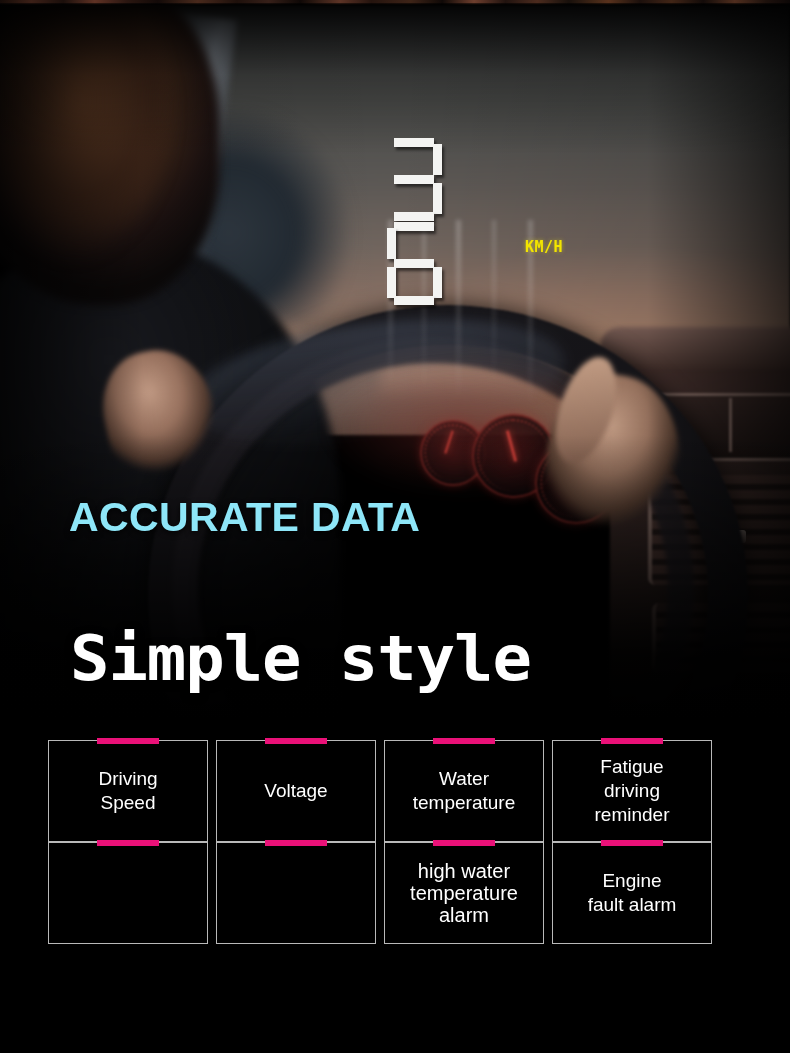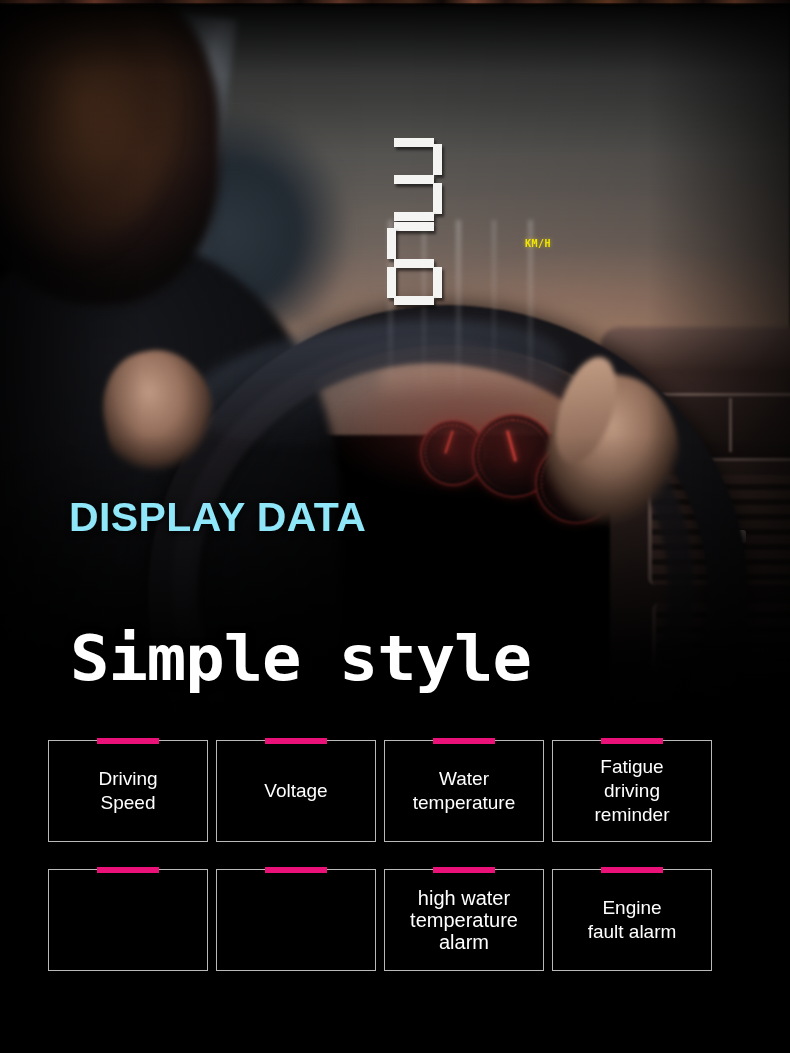--- a/index.html
+++ b/index.html
@@ -144,40 +144,40 @@
   .sg.a{top:0;}
   .sg.g{top:37px;}
   .sg.d{top:74px;}
   
   .sg.v{width:9px;height:31px;}
   .sg.f{left:1px;top:6px;}
   .sg.b{left:47px;top:6px;}
   .sg.e{left:1px;top:45px;}
   .sg.c{left:47px;top:45px;}
   .kmh{position:absolute;left:505px;top:238px;color:#f2e500;font-weight:bold;
-       font-size:10px;letter-spacing:.5px;font-family:"DejaVu Sans Mono",monospace;
+       font-size:15px;letter-spacing:.5px;font-family:"DejaVu Sans Mono",monospace;
        text-shadow:0 0 4px rgba(240,225,0,.55);padding-left:20px;}
 
   
   .accurate{position:absolute;left:69px;top:497px;color:#8ee6f8;font-weight:bold;
     font-size:41px;letter-spacing:.4px;line-height:1;
     text-shadow:0 2px 6px rgba(0,0,0,.85);}
   .hud-bar{position:absolute;left:70px;top:557px;width:430px;height:53px;
     background:linear-gradient(90deg,#3b1b8a 0%, #4d1d8c 14%, #77197f 42%, #a5117e 62%, #cf007c 80%, #de0379 100%);}
   .hud-bar-label{position:absolute;left:20px;top:7px;color:#fff;font-size:36px;letter-spacing:.3px;
     line-height:40px;text-shadow:0 1px 3px rgba(0,0,0,.45);}
   .simple{position:absolute;left:70px;top:627px;color:#fff;
     font-family:"DejaVu Sans Mono","Liberation Mono",monospace;
     font-weight:bold;font-size:63px;letter-spacing:-1px;line-height:1;
     transform:scaleX(1.04);transform-origin:left center;
     text-shadow:0 2px 8px rgba(0,0,0,.8);}
 
   
   .grid{position:absolute;left:48px;top:740px;width:705px;}
-  .row{display:flex;gap:8px;margin-bottom:27px;}
+  .row{display:flex;gap:8px;}
   .cell{position:relative;width:160px;height:102px;border:1px solid #b9b9b9;
     background:#000;display:flex;align-items:center;justify-content:center;box-sizing:border-box;}
   .cell .tab{position:absolute;left:50%;top:-3px;transform:translateX(-50%);
     width:62px;height:6px;background:#ea1178;}
   .cell .txt{color:#fff;font-size:19px;line-height:24px;text-align:center;padding:0 6px;}
   .cell .txt.sm{font-size:20px;line-height:22px;}
 </style>
 </head>
 <body>
 
@@ -241,21 +241,21 @@
       <div class="sg h a"></div>
         <div class="sg v f"></div>
       <div class="sg h g"></div>
         <div class="sg v e"></div>
         <div class="sg v c"></div>
       <div class="sg h d"></div>
     </div>
   </div>
   <div class="kmh">KM/H</div>
 
-  <div class="accurate">DISPLAY DATA</div>
+  <div class="accurate">ACCURATE DATA</div>
 
 
   <div class="simple">Simple style</div>
 
   <div class="grid">
     <div class="row">
       <div class="cell">
         <span class="tab"></span>
         <span class="txt">Driving<br>Speed</span>
       </div>

